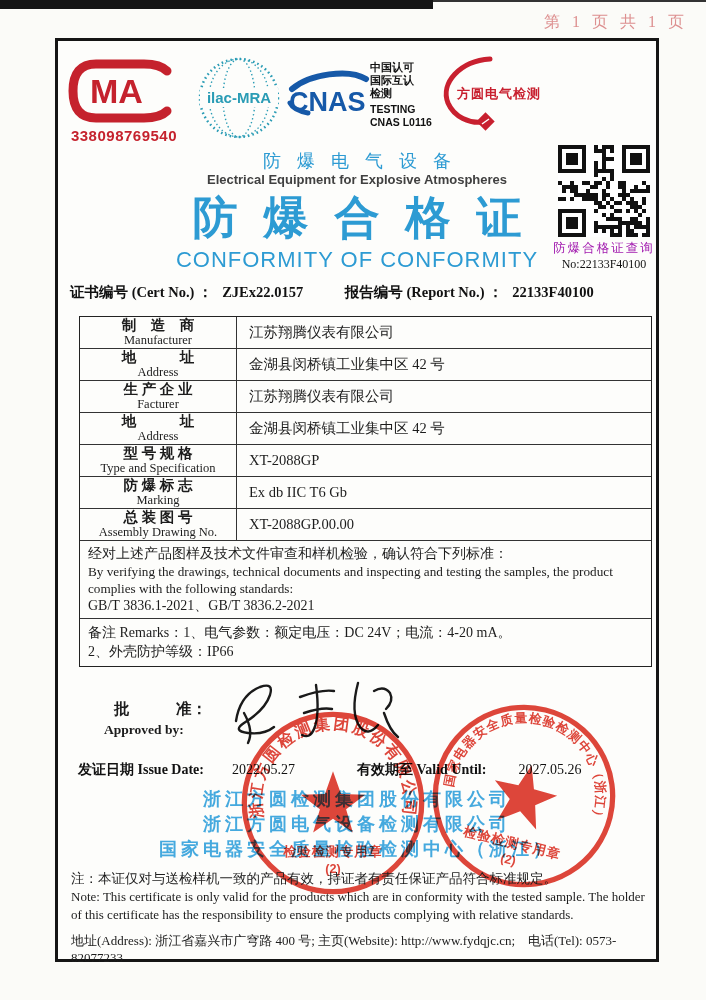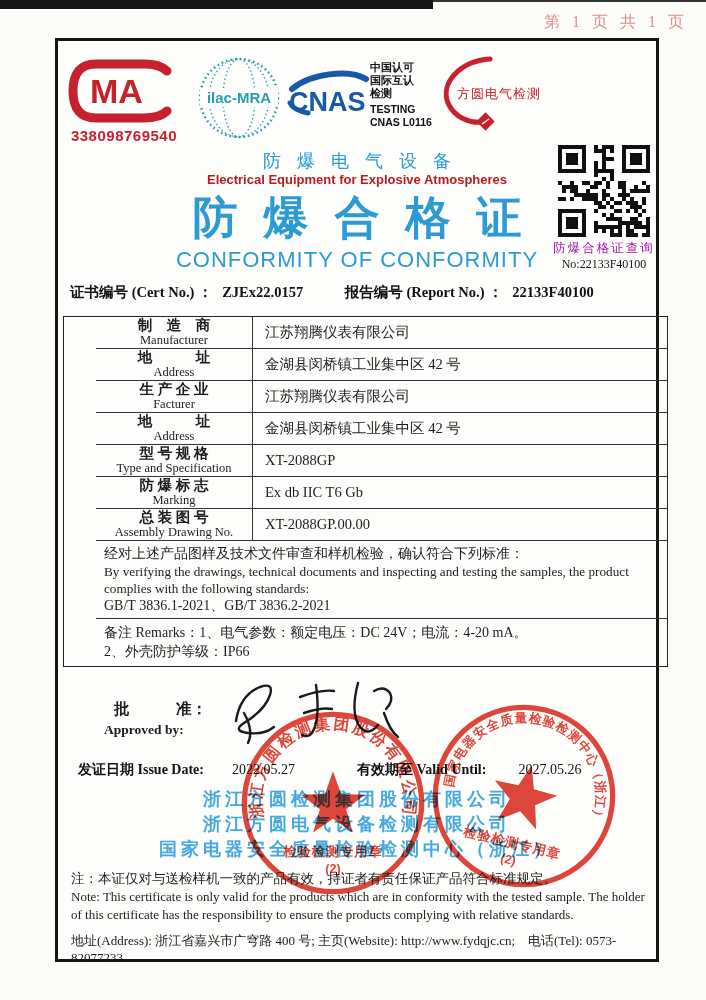--- a/index.html
+++ b/index.html
@@ -14,50 +14,50 @@
   .page-num{position:absolute;left:544px;top:12px;font-size:16px;color:#dd9090;letter-spacing:4px;}
   .frame{
     position:absolute;left:55px;top:38px;width:598px;height:918px;
     border:3px solid #151515;background:#fdfdfb;
   }
   .frame > *{position:absolute;}
 
   
   .cma-num{left:6px;top:86px;width:120px;text-align:center;color:#c5222d;
     font-family:"Liberation Sans",sans-serif;font-weight:bold;font-size:15px;letter-spacing:0.5px;}
-  .fy-label{left:399px;top:44px;color:#c8202f;font-size:13px;font-weight:normal;letter-spacing:1px;}
+  .fy-label{left:399px;top:44px;color:#c8202f;font-size:13px;font-weight:bold;letter-spacing:1px;}
   .cnas-txt{left:312px;top:20px;font-family:"Liberation Sans",sans-serif;font-weight:bold;
     font-size:11px;line-height:13px;color:#111;}
   .cnas-sub{left:312px;top:62px;font-family:"Liberation Sans",sans-serif;font-weight:bold;
     font-size:10.5px;line-height:13px;color:#111;}
 
   
   .t-zh-small{left:0;top:108px;width:100%;text-align:center;color:#2d9bd3;
     font-family:"Liberation Sans",sans-serif;font-size:18px;font-weight:normal;letter-spacing:16px;text-indent:16px;}
-  .t-en-small{left:0;top:131px;width:100%;text-align:center;color:#b91c1c;
+  .t-en-small{left:0;top:131px;width:100%;text-align:center;color:#404040;
     font-family:"Liberation Sans",sans-serif;font-size:13px;font-weight:bold;}
   .t-zh-main{left:0;top:147px;width:100%;text-align:center;color:#2d9bd3;
     font-family:"Liberation Sans",sans-serif;font-size:45px;font-weight:bold;letter-spacing:26px;text-indent:26px;}
   .t-en-main{left:0;top:206px;width:100%;text-align:center;color:#2d9bd3;
     font-family:"Liberation Sans",sans-serif;font-size:22px;letter-spacing:1px;}
 
   
   .qr-wrap{left:494px;top:104px;width:104px;text-align:center;}
   .qr-wrap svg{display:block;margin:0 auto;background:#fff;}
   .qr-cap{font-size:12.5px;letter-spacing:2px;margin-top:3px;color:#a21caf;}
   .qr-no{font-size:12px;color:#111;}
 
   
   .cert-line{left:12px;top:242px;width:580px;font-size:14.5px;font-weight:bold;color:#111;}
   .cert-line .grp{display:inline-block;}
   .cert-line .g2{margin-left:38px;}
   .cert-line .val{font-weight:bold;margin-left:6px;}
 
   
-  .box{left:5px;top:275px;width:571px;border:1.5px solid #222;background:transparent;padding-left:32px;}
+  .box{left:21px;top:275px;width:571px;border:1.5px solid #222;background:transparent;}
   .row{display:flex;border-bottom:1px solid #333;min-height:30px;}
   .row:last-child{border-bottom:none;}
   .cell-l{width:152px;border-right:1px solid #333;text-align:center;
     display:flex;flex-direction:column;justify-content:center;padding:1px 2px;}
   .cell-l .zh{font-size:14.5px;font-weight:bold;line-height:15px;}
   .cell-l .en{font-size:12.5px;line-height:14px;}
   .cell-v{flex:1;display:flex;align-items:center;padding-left:12px;font-size:14.5px;text-align:center;}
   .stmt{border-bottom:1px solid #333;padding:4px 8px 3px 8px;}
   .stmt .zh{font-size:14px;line-height:18px;}
   .stmt .en{font-size:13.2px;line-height:17px;}

